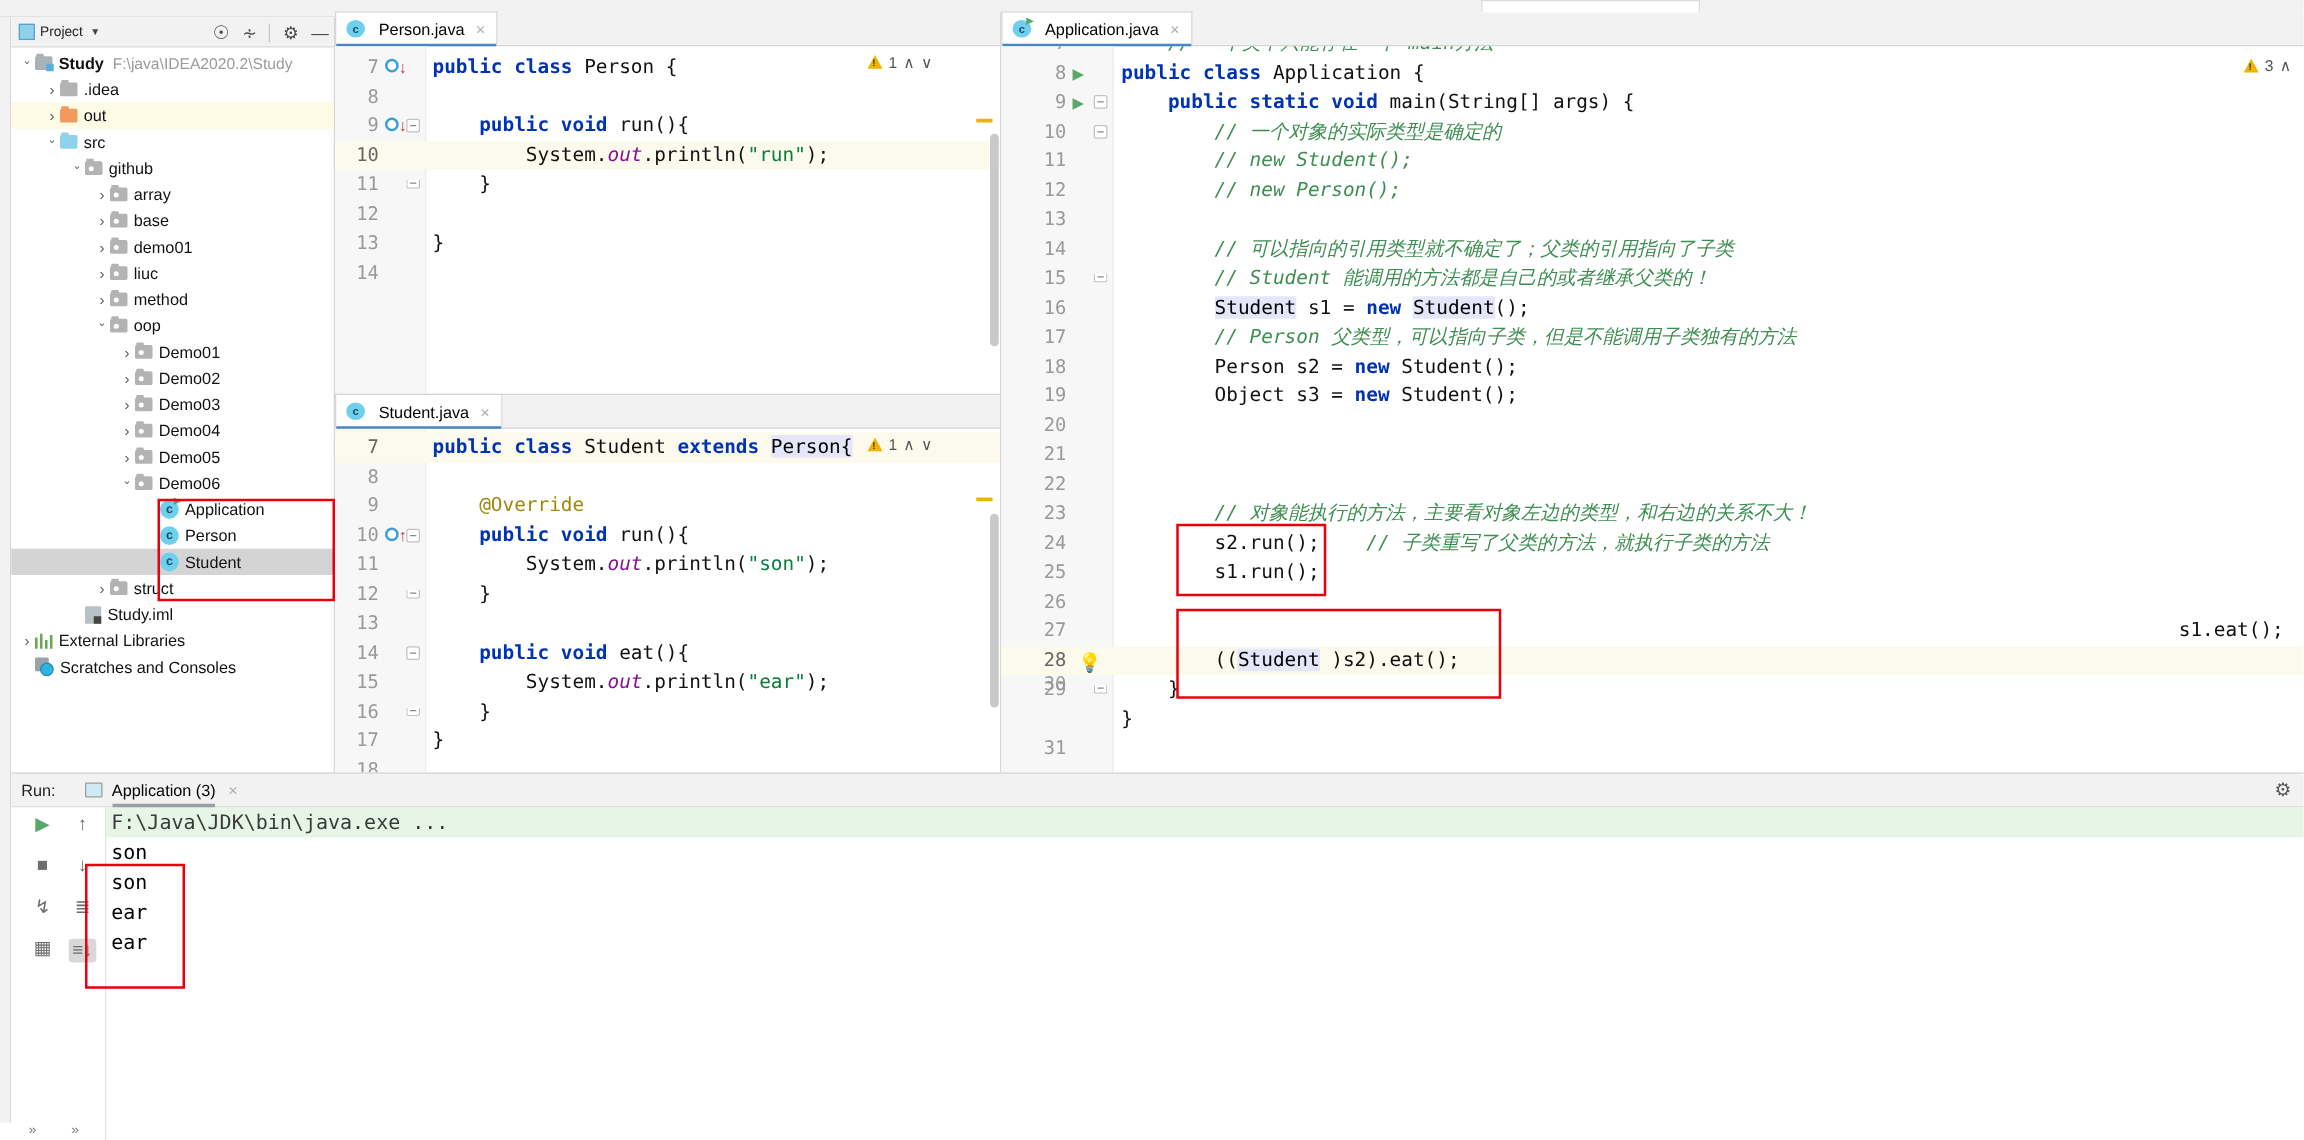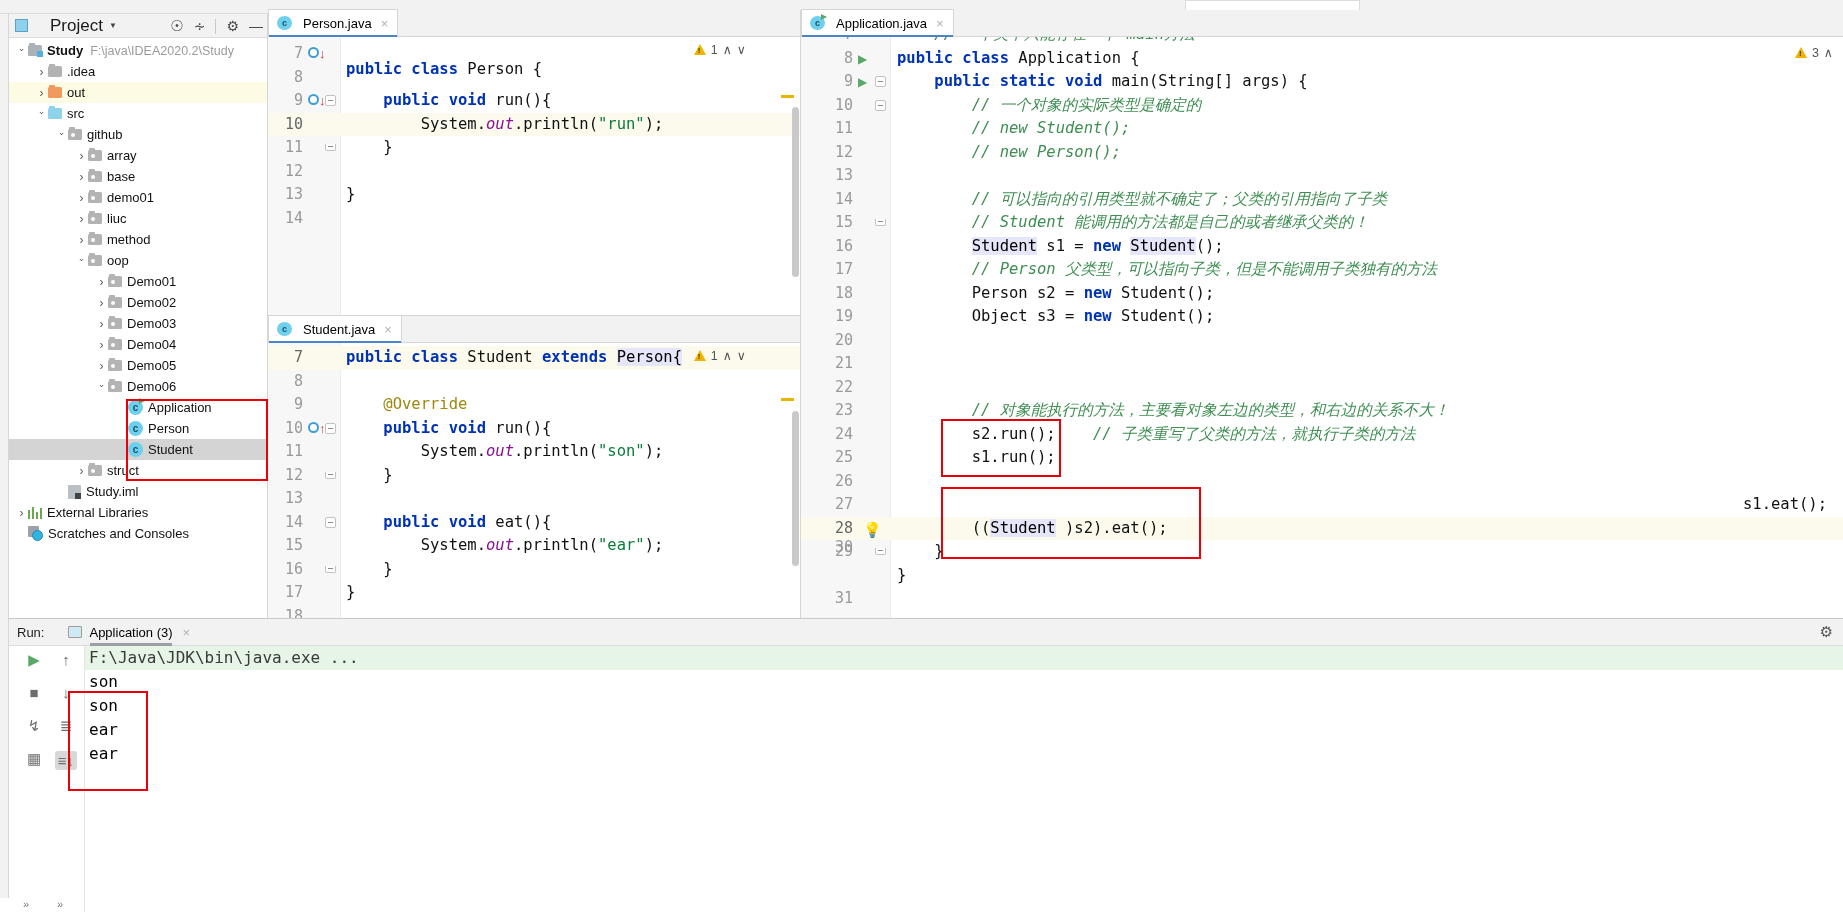--- a/index.html
+++ b/index.html
@@ -16,21 +16,21 @@
   
   .topstrip{position:absolute;left:0;top:0;width:1843px;height:14px;background:#f2f2f2;border-bottom:1px solid #dcdcdc;}
   .topstrip .tabghost{position:absolute;top:0;height:14px;background:#fff;border:1px solid #dcdcdc;border-bottom:none;}
 
   
   .siderail{position:absolute;left:0;top:14px;width:9px;height:884px;background:#f2f2f2;border-right:1px solid #d6d6d6;}
 
   
   .projpanel{position:absolute;left:9px;top:14px;width:259px;height:604px;background:#fff;border-right:1px solid #d6d6d6;}
   .projhdr{position:relative;height:24px;background:#f2f2f2;border-bottom:1px solid #dcdcdc;display:flex;align-items:center;}
-  .projhdr .ttl{margin-left:22px;font-size:17px;color:#1a1a1a;}
+  .projhdr .ttl{margin-left:4px;font-size:11px;color:#1a1a1a;}
   .projhdr .caret{margin-left:6px;font-size:8px;color:#444;}
   .hdricons{position:absolute;right:4px;top:0;height:24px;display:flex;align-items:center;gap:10px;}
   .hdricons span{color:#4a4a4a;cursor:pointer;}
   .projicon{width:13px;height:13px;border:1.6px solid #57a3c9;background:#8fd0ea;margin-left:6px;}
   .vsep{width:1px;height:15px;background:#c8c8c8;}
 
   .tree{position:relative;padding-top:2px;font-size:13px;}
   .row{position:relative;height:21px;display:flex;align-items:center;white-space:nowrap;cursor:pointer;}
   .row.hl-out{background:#fdfbe4;}
   .row.hl-sel{background:#d4d4d4;}
@@ -282,21 +282,21 @@
         <span class="cls" style="width:14px;height:14px;font-size:9px;">c</span>
         <span>Person.java</span>
         <span class="tabx">×</span>
       </div>
     </div>
     <div style="position:absolute;left:0;top:27px;right:0;bottom:0;overflow:hidden;">
       <div class="gutter" style="width:73px;"></div>
       <div id="lines-person" style="position:absolute;left:0;top:0;right:0;bottom:0;">
           <div class="lnum" style="top: 5px; left: 0px; width: 35px;">7</div>
           <div style="position: absolute; top: 9px; left: 40px; height: 23.5px;"><span class="gicon-ov"></span><span class="arrdn" style="font-size:13px;">↓</span></div>
-          <div class="ln" style="position: absolute; top: 5px; left: 78px; right: 0px; margin-top: 16px;"><span class="kw">public </span><span class="kw">class </span><span class="pln">Person {</span></div>
+          <div class="ln" style="position: absolute; top: 5px; left: 78px; right: 0px;"><span class="kw">public </span><span class="kw">class </span><span class="pln">Person {</span></div>
           <div class="lnum" style="top: 28.5px; left: 0px; width: 35px;">8</div>
           <div class="ln" style="position: absolute; top: 28.5px; left: 78px; right: 0px;"></div>
           <div class="lnum" style="top: 52px; left: 0px; width: 35px;">9</div>
           <div style="position: absolute; top: 56px; left: 40px; height: 23.5px;"><span class="gicon-ov"></span><span class="arrdn" style="font-size:13px;">↓</span></div>
           <div class="fold" style="top: 58px; left: 57px;"></div>
           <div class="ln" style="position: absolute; top: 52px; left: 78px; right: 0px;"><span class="pln">    </span><span class="kw">public </span><span class="kw">void </span><span class="pln">run(){</span></div>
           <div class="curline" style="top: 75.5px;"></div>
           <div class="lnum cur" style="top: 75.5px; left: 0px; width: 35px;">10</div>
           <div class="ln" style="position: absolute; top: 75.5px; left: 78px; right: 0px;"><span class="pln">        System.</span><span class="fld">out</span><span class="pln">.println(</span><span class="str">"run"</span><span class="pln">);</span></div>
           <div class="lnum" style="top: 99px; left: 0px; width: 35px;">11</div>

